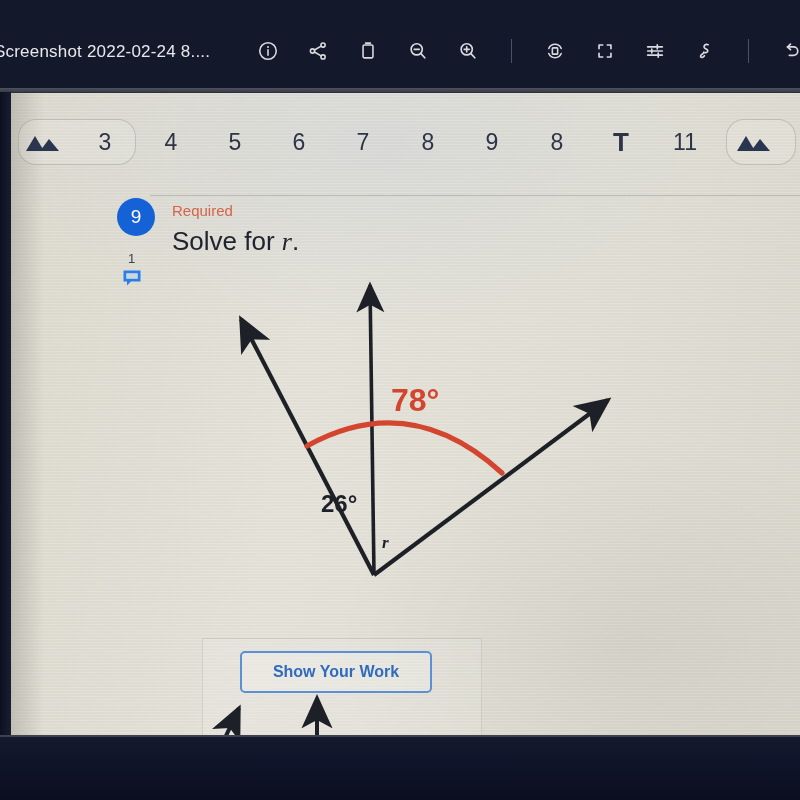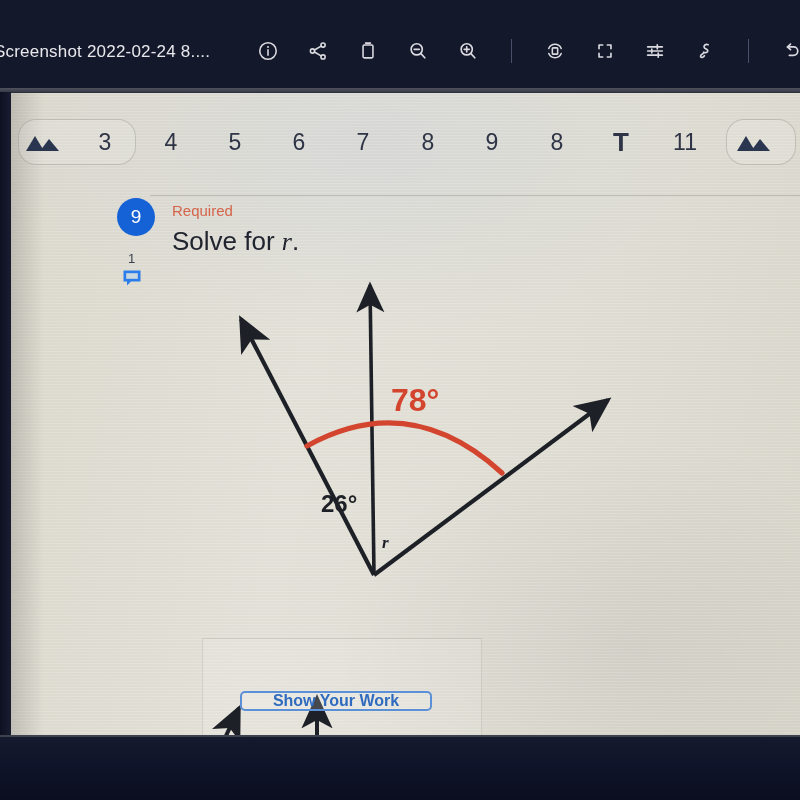--- a/index.html
+++ b/index.html
@@ -174,30 +174,29 @@
     position: absolute; left: 192px; top: 545px;
     width: 280px; height: 100px;
     background: rgba(255,255,255,.10);
     border-top: 1px solid rgba(150,150,140,.30);
     border-left: 1px solid rgba(150,150,140,.25);
     border-right: 1px solid rgba(150,150,140,.25);
     z-index: 4;
   }
   .work-btn {
     position: absolute; left: 230px; top: 558px;
-    width: 192px; height: 20px;
+    width: 192px; height: 42px;
     border: 2px solid #5b8fd6;
     border-radius: 5px;
     background: rgba(255,255,255,.18);
     color: #2f6bbf;
     font-size: 16px;
     font-weight: 700;
     display: flex; align-items: center; justify-content: center;
     z-index: 6;
-    margin-top: 40px;
   }
 
   
   .bottom-band {
     position: absolute; left: 0; top: 735px;
     width: 800px; height: 65px;
     background: linear-gradient(to bottom, #151a2e 0%, #10142a 45%, #0b0e1f 100%);
     z-index: 8;
   }
   .bottom-band::after {

